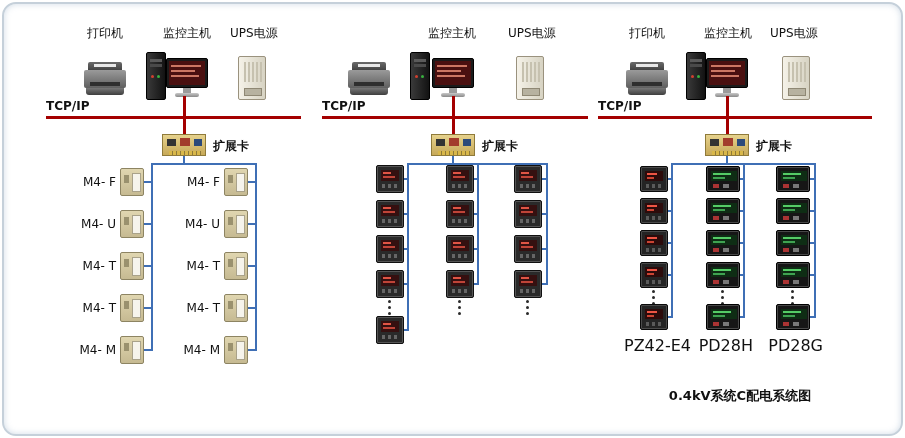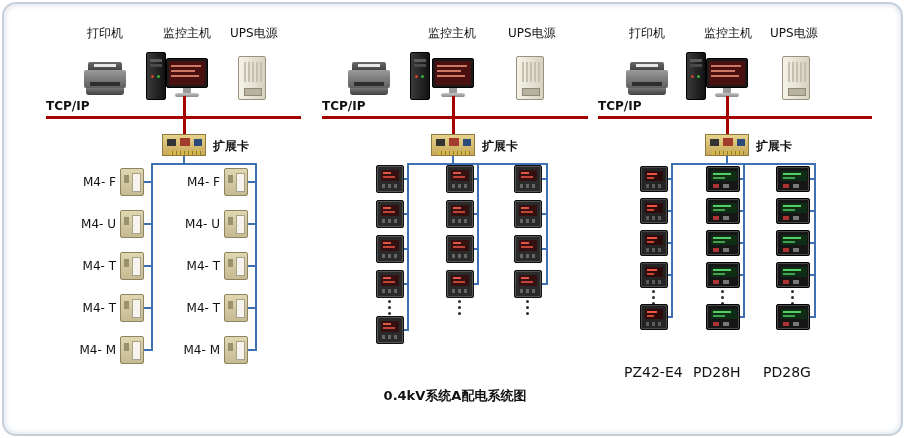--- a/index.html
+++ b/index.html
@@ -5,21 +5,21 @@
   * { margin:0; padding:0; box-sizing:border-box; }
   html,body { background:#ffffff; }
   body { font-family:"DejaVu Sans","Liberation Sans",sans-serif; color:#111; }
   #canvas { position:relative; width:905px; height:438px; background:#ffffff; overflow:hidden; }
   .frame { position:absolute; inset:2px; border:2px solid #c5d0da; border-radius:14px;
            box-shadow: inset 0 0 6px rgba(150,175,200,.45); pointer-events:none; }
 
   .lbl { position:absolute; font-size:12px; line-height:14px; white-space:nowrap; }
   .lbl-b { font-weight:bold; }
   .cap { position:absolute; font-size:13px; font-weight:bold; width:220px; text-align:center; white-space:nowrap; }
-  .colcap { position:absolute; font-size:14px; width:60px; text-align:left; white-space:nowrap;margin-top:28px; }
+  .colcap { position:absolute; font-size:16px; width:60px; text-align:right; white-space:nowrap; }
   .mlabel { position:absolute; font-size:12px; width:40px; text-align:right; white-space:nowrap; }
 
   .hred { position:absolute; height:3px; background:#a40000; }
   .vred { position:absolute; width:3px; background:#a40000; }
   .hblu { position:absolute; height:2px; background:#3f6fb5; }
   .vblu { position:absolute; width:2px; background:#3f6fb5; }
 
   
   .printer { position:absolute; width:42px; height:34px; }
   .printer i { position:absolute; display:block; }
@@ -364,21 +364,20 @@
   <div class="vdots" style="left:526px;top:300px">
       <i></i>
       <i></i>
       <i></i>
     </div>
   <div class="hblu" style="left:542px;top:178px;width:6px"></div>
   <div class="hblu" style="left:542px;top:213px;width:6px"></div>
   <div class="hblu" style="left:542px;top:248px;width:6px"></div>
   <div class="hblu" style="left:542px;top:283px;width:6px"></div>
 
-  <span class="cap" style="left:345px;top:387px">0.4kV系统A配电系统图</span>
 
   <span class="lbl" style="left:629px;top:26px">打印机</span>
   <span class="lbl" style="left:704px;top:26px">监控主机</span>
   <span class="lbl" style="left:770px;top:26px">UPS电源</span>
 
   <div class="printer" style="left:626px;top:62px">
       <i class="top"></i>
       <i class="paper"></i>
       <i class="body"></i>
       <i class="slot"></i>
@@ -553,13 +552,14 @@
   <div class="hblu" style="left:810px;top:178px;width:6px"></div>
   <div class="hblu" style="left:810px;top:210px;width:6px"></div>
   <div class="hblu" style="left:810px;top:242px;width:6px"></div>
   <div class="hblu" style="left:810px;top:274px;width:6px"></div>
   <div class="hblu" style="left:810px;top:316px;width:6px"></div>
 
   <span class="colcap" style="left:624px;top:336px">PZ42-E4</span>
   <span class="colcap" style="left:693px;top:336px">PD28H</span>
   <span class="colcap" style="left:763px;top:336px">PD28G</span>
 
+  <span class="cap" style="left:630px;top:387px">0.4kV系统C配电系统图</span>
 </div>
 
 </body></html>

